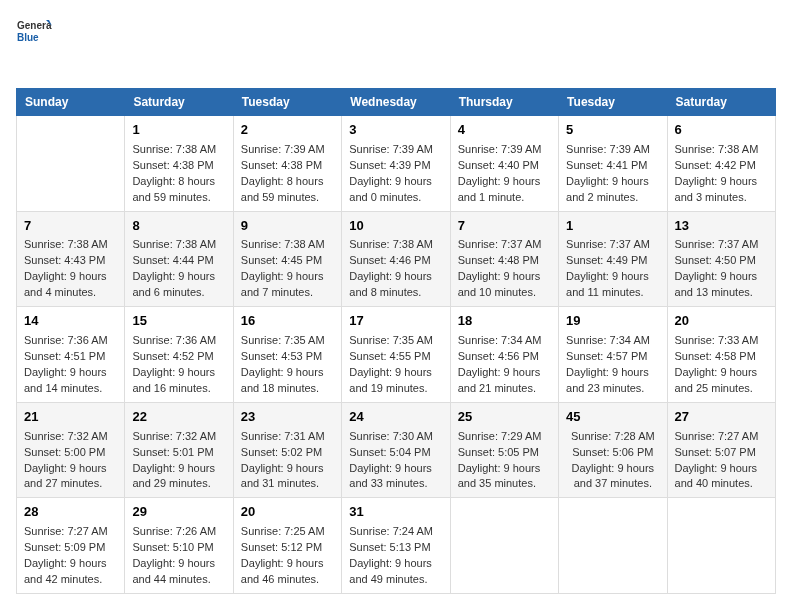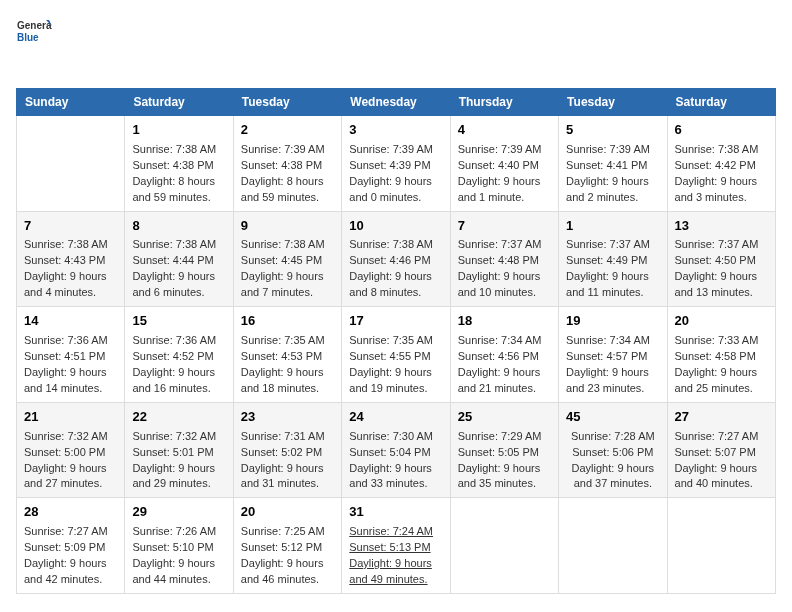--- a/index.html
+++ b/index.html
@@ -321,21 +321,21 @@
         </td>
         <td>
           <span class="day-number">20</span>
           <div class="cell-content" style="white-space: pre-line;">Sunrise: 7:25 AM
 Sunset: 5:12 PM
 Daylight: 9 hours
 and 46 minutes.</div>
         </td>
         <td>
           <span class="day-number">31</span>
-          <div class="cell-content" style="white-space: pre-line; text-decoration: underline;">Sunrise: 7:24 AM
+          <div class="cell-content" style="white-space: pre-line;">Sunrise: 7:24 AM
 Sunset: 5:13 PM
 Daylight: 9 hours
 and 49 minutes.</div>
         </td>
         <td></td>
         <td></td>
         <td></td>
       </tr>
     </tbody>
 </table>

